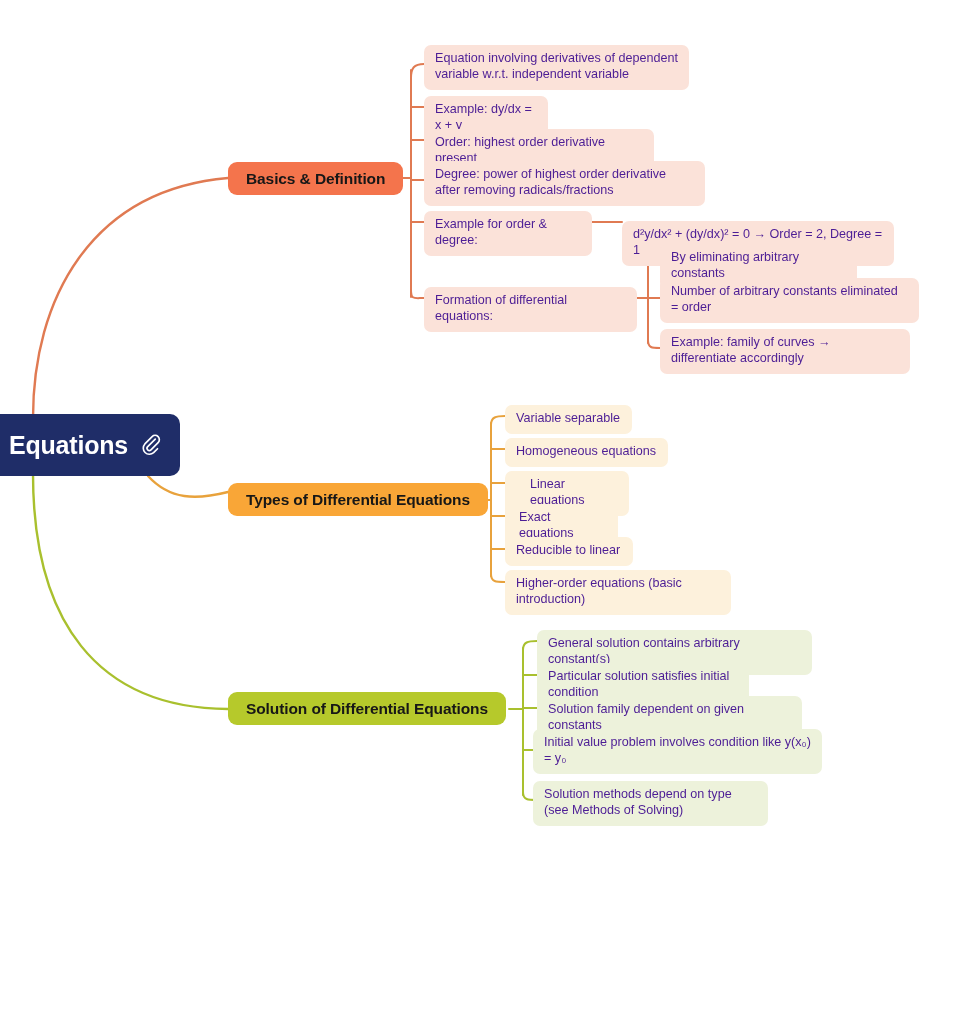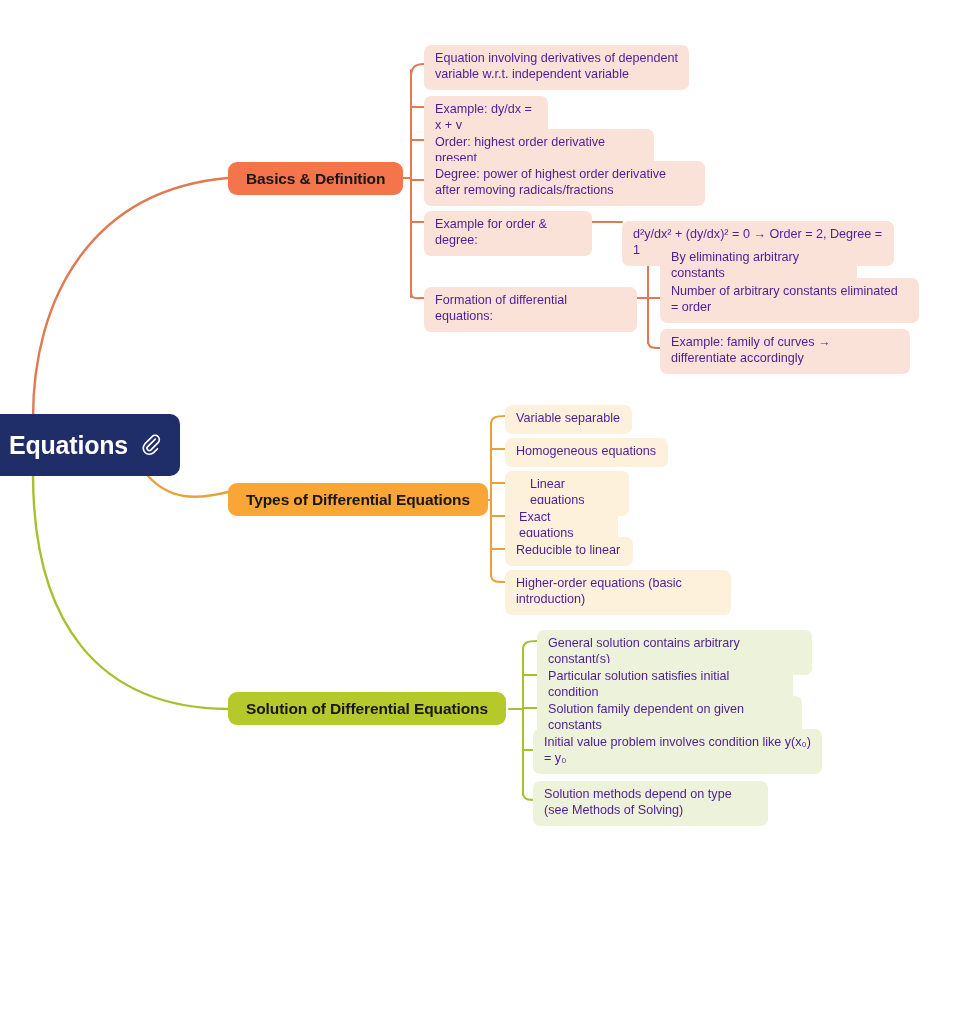--- a/index.html
+++ b/index.html
@@ -179,21 +179,21 @@
   <div class="leaf cream" style="left:505px; top:504px; width:113px;padding-left:14px;">Exact equations</div>
 
   <div class="leaf cream" style="left:505px; top:537px; width:128px;">Reducible to linear</div>
 
   <div class="leaf cream" style="left:505px; top:570px; width:226px;">Higher-order equations (basic introduction)</div>
 
   <div class="branch-node branch-solution" style="left:228px; top:692px;">Solution of Differential Equations</div>
 
   <div class="leaf ligreen" style="left:537px; top:630px; width:275px;">General solution contains arbitrary constant(s)</div>
 
-  <div class="leaf ligreen" style="left:537px; top:663px; width:256px;">Particular solution satisfies initial condition</div>
+  <div class="leaf ligreen" style="left:537px; top:663px; width:212px;">Particular solution satisfies initial condition</div>
 
   <div class="leaf ligreen" style="left:537px; top:696px; width:265px;">Solution family dependent on given constants</div>
 
   <div class="leaf ligreen" style="left:533px; top:729px; width:289px;">Initial value problem involves condition like y(x₀) = y₀</div>
 
   <div class="leaf ligreen" style="left:533px; top:781px; width:235px;">Solution methods depend on type (see Methods of Solving)</div>
 
 </div>
 
 </body></html>

